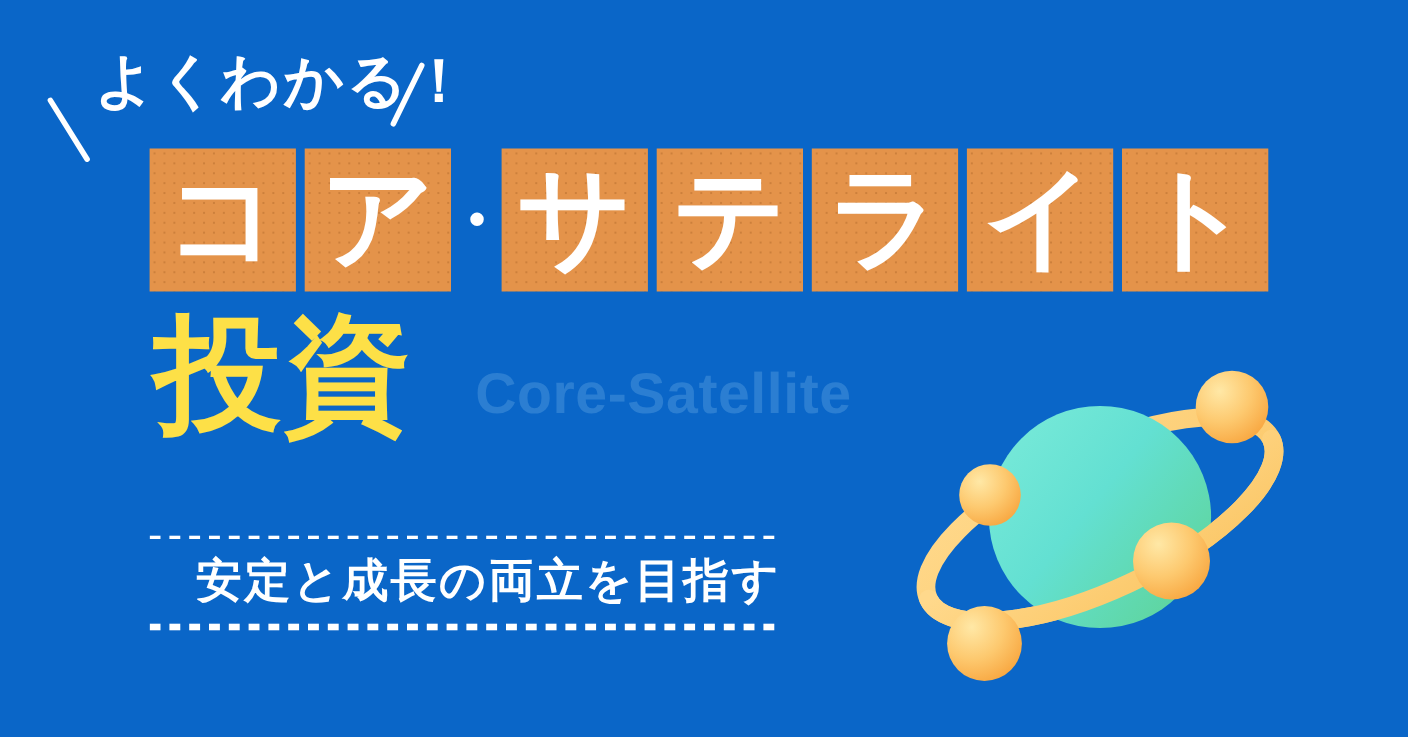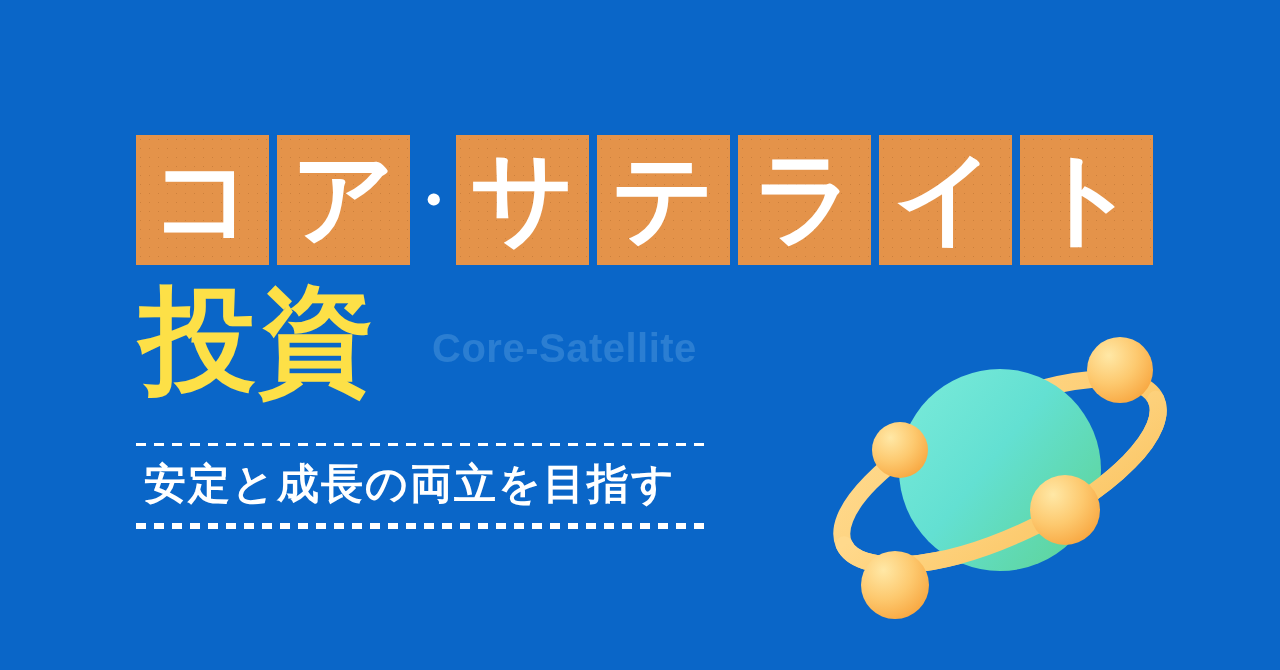--- a/index.html
+++ b/index.html
@@ -98,35 +98,36 @@
   }
   .kanji-main {
     font-size:116px;
     font-weight:bold;
     color:#fde047;
     line-height:1;
     letter-spacing:2px;
     white-space:nowrap;
   }
   .romaji {
-    font-size:40px;
+    font-size:52px;
     font-weight:bold;
     color:#2b7ed2;
     line-height:1;
     letter-spacing:0.5px;
     white-space:nowrap;
     margin-left:56px;
-    margin-bottom:30px;
+    margin-bottom:14px;
   }
 
   
   .subcopy {
     position:absolute;
-    left:136px; top:443px;
+    left:136px; top:487px;
     width:574px;
+    text-align:right;
   }
   .dash-rule {
     width:100%;
     height:3px;
     background-image:linear-gradient(to right, #ffffff 0 10px, transparent 10px 18px);
     background-size:18px 3px;
     background-repeat:repeat-x;
   }
   .sub-line {
     font-size:42px;
@@ -144,20 +145,25 @@
     left:800px; top:320px;
     width:400px; height:330px;
   }
   .planet-art svg { display:block; }
 </style>
 </head>
 <body>
 
 <div id="stage">
 
+  <div class="eyebrow-wrap">
+    <div class="slash slash-left"></div>
+    <div class="eyebrow-text">よくわかる！</div>
+    <div class="slash slash-right"></div>
+  </div>
 
   <div class="boxrow">
     <div class="kbox">
       <span>コ</span>
     </div>
     <div class="kbox">
       <span>ア</span>
     </div>
     <div class="kdot">・</div>
     <div class="kbox">

